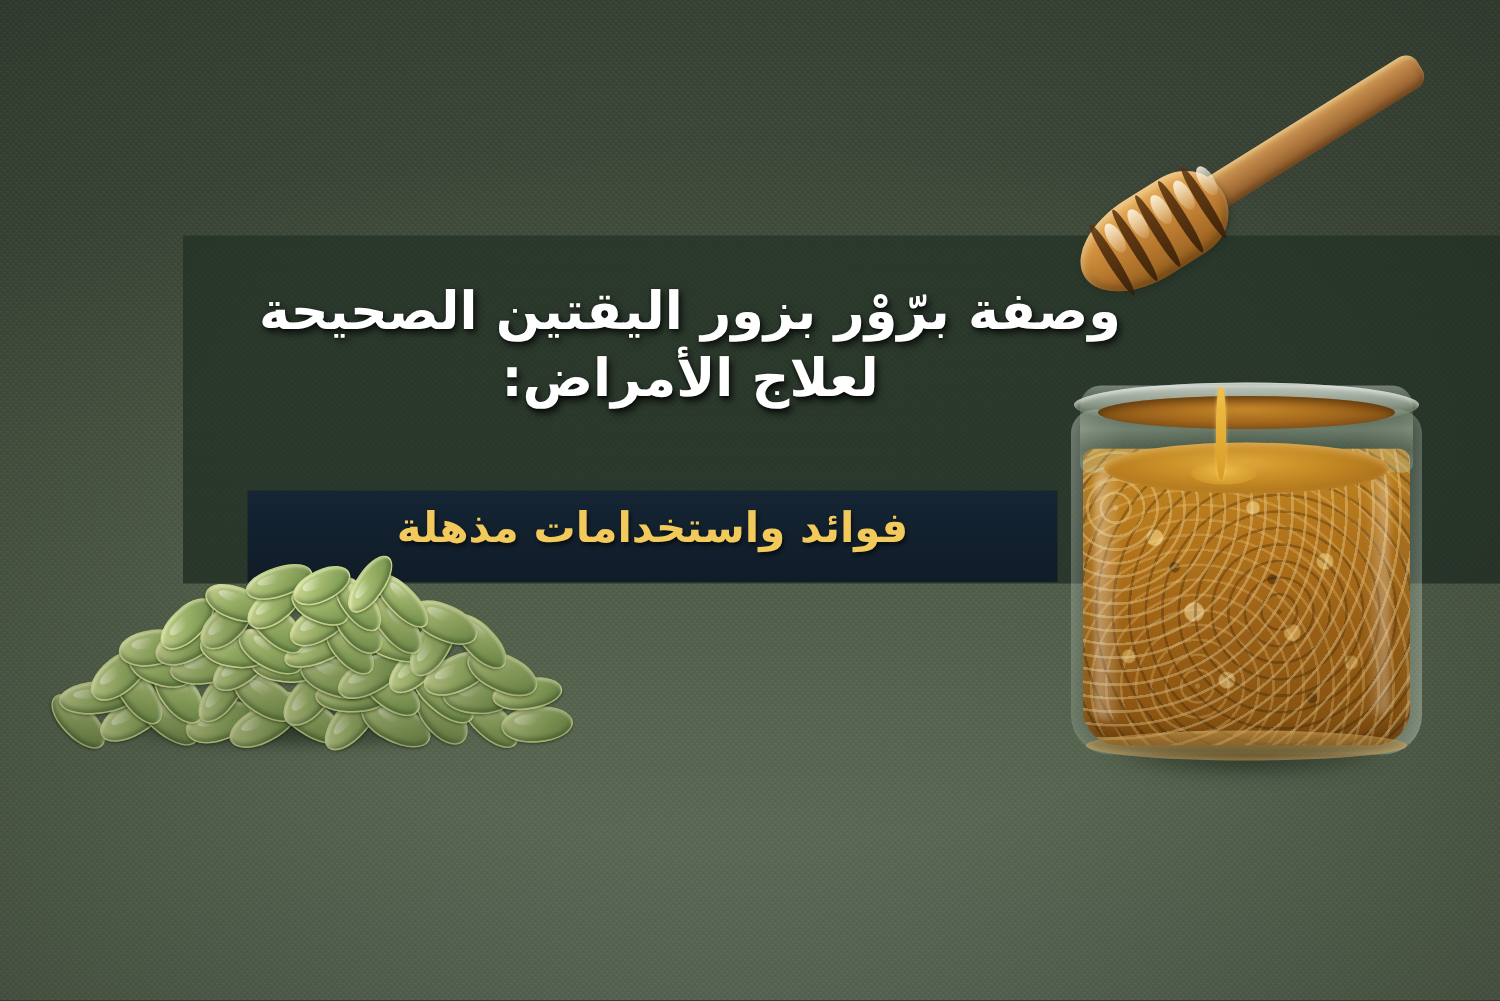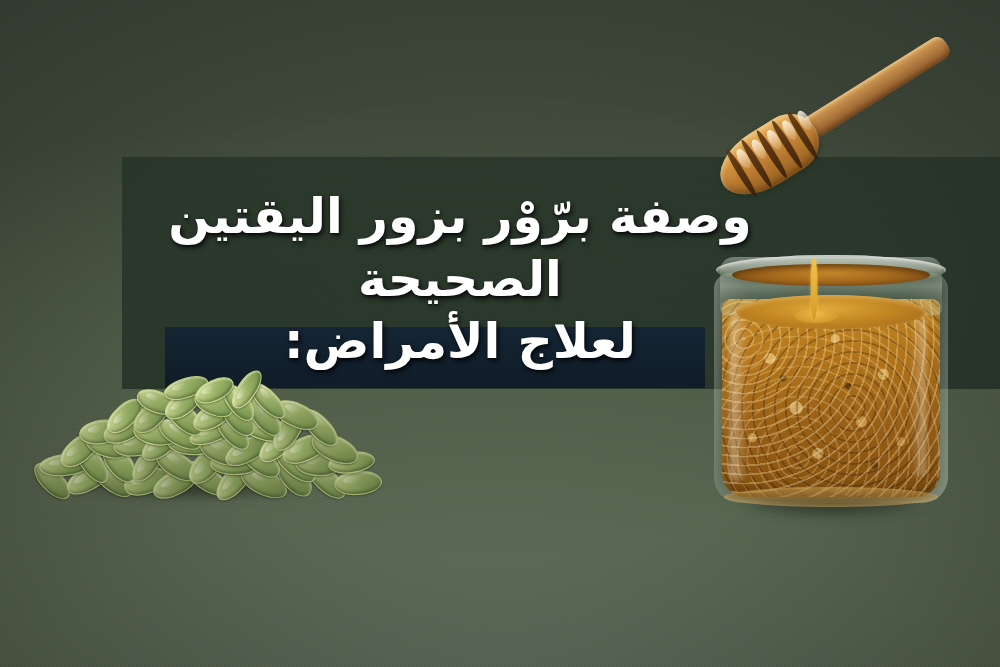--- a/index.html
+++ b/index.html
@@ -53,21 +53,21 @@
     background: linear-gradient(180deg, #152534 0%, #12202d 55%, #101c28 100%);
   }
 
   
   .headline {
     position: absolute;
     left: 150px; top: 186px; width: 620px;
     text-align: center;
     direction: rtl;
     color: #ffffff;
-    font-size: 49px;
+    font-size: 35px;
     font-weight: 700;
     line-height: 1.28;
     letter-spacing: 0px;
     text-shadow: 2px 3px 5px rgba(0,0,0,.70), 0 1px 2px rgba(0,0,0,.55);
     white-space: pre-line;
   }
   .subline {
     position: absolute;
     left: 165px; top: 337px; width: 540px;
     text-align: center;
@@ -273,20 +273,21 @@
 
   <div class="bg-base"></div>
   <div class="bg-noise"></div>
   <div class="bg-vignette"></div>
 
   <div class="band-green"></div>
   <div class="band-navy"></div>
 
   <div class="headline">وصفة برّوْر بزور اليقتين الصحيحة
 لعلاج الأمراض:</div>
+  <div class="subline">فوائد واستخدامات مذهلة</div>
 
   <div class="seed-pile">
     <div class="seed-shadow"></div>
   <div class="seed" style="left: -1.3px; top: 98px; width: 44.4px; height: 20.3px; transform: rotate(46.3deg); z-index: 10; filter: brightness(0.84);"></div>
       <div class="seed" style="left: 34.3px; top: 94.1px; width: 48.1px; height: 21.6px; transform: rotate(-30.1deg); z-index: 10; filter: brightness(0.89);"></div>
       <div class="seed" style="left: 59.4px; top: 96.6px; width: 44.9px; height: 19.7px; transform: rotate(38.6deg); z-index: 10; filter: brightness(0.85);"></div>
       <div class="seed" style="left: 92.9px; top: 97.2px; width: 43.7px; height: 22.5px; transform: rotate(-18.4deg); z-index: 10; filter: brightness(0.89);"></div>
       <div class="seed" style="left: 121.2px; top: 99.2px; width: 47.3px; height: 21.9px; transform: rotate(-26.6deg); z-index: 10; filter: brightness(0.87);"></div>
       <div class="seed" style="left: 150.7px; top: 94.6px; width: 48.9px; height: 20.5px; transform: rotate(34.6deg); z-index: 10; filter: brightness(0.89);"></div>
       <div class="seed" style="left: 179.9px; top: 95.5px; width: 48.9px; height: 21.3px; transform: rotate(-48.9deg); z-index: 10; filter: brightness(0.89);"></div>

